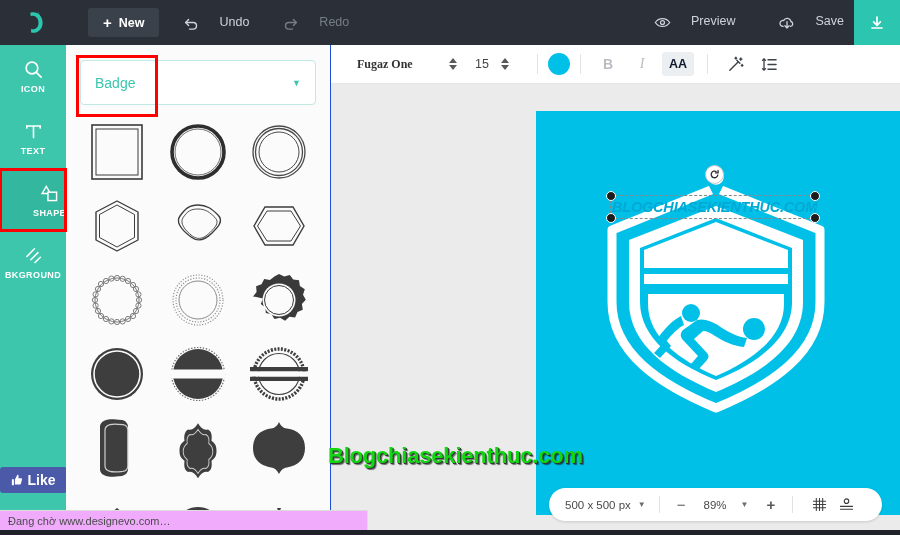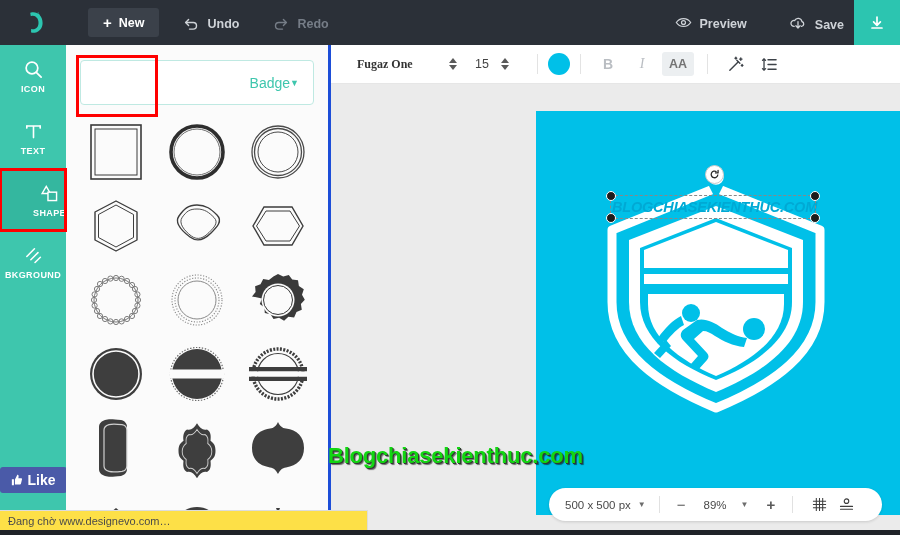--- a/index.html
+++ b/index.html
@@ -18,22 +18,22 @@
   }
   .logo-wrap { width:66px; height:45px; display:flex; align-items:center; justify-content:center; }
   .btn-new {
     display:flex; align-items:center; gap:7px;
     background:#3b414a; color:#fff; border-radius:3px;
     padding:7px 15px; font-size:12.5px; font-weight:bold;
     margin-left:22px; cursor:pointer;
   }
   .btn-new .plus { font-size:15px; font-weight:bold; line-height:1; }
   .tb-item {
-    display:flex; align-items:flex-end; gap:8px;
-    color:#cfd3d8; font-size:12.5px; padding:7px 10px; margin-left:14px; cursor:pointer;font-weight:bold;
+    display:flex; align-items:flex-start; gap:20px;
+    color:#cfd3d8; font-size:12.5px; padding:7px 10px; margin-left:14px; cursor:pointer;
   }
   .tb-item.dim { color:#767d87; }
   .tb-right { margin-left:auto; display:flex; align-items:center; height:45px; }
   .tb-right .tb-item { margin-left:22px; }
   .dl-btn {
     width:46px; height:45px; background:#2cc5b0;
     display:flex; align-items:center; justify-content:center; cursor:pointer;
   }
   .ic { display:inline-flex; align-items:center; justify-content:center; }
 
@@ -54,21 +54,21 @@
     background:#4a5aa8; color:#fff; border-radius:3px;
     font-size:14px; font-weight:bold; padding:5px 11px;
     display:flex; align-items:center; gap:5px; cursor:pointer;
     margin-bottom:22px;
   }
   .side-settings { margin-bottom:16px; }
 
   
   .panel {
     position:absolute; left:66px; top:45px; width:265px; height:470px;
-    background:#fbfbfb; border-right:3px solid #1d4ed8; overflow:hidden;text-align:right;
+    background:#fbfbfb; border-right:1px solid #1d4ed8; overflow:hidden;
   }
   .cat-row { padding:15px 14px 10px 14px; position:relative; }
   .cat-select {
     height:45px; border:1px solid #bfe9e2; border-radius:4px; background:#fff;
     display:flex; align-items:center; padding:0 14px; cursor:pointer;
   }
   .cat-select .cat-name { color:#3ec6ad; font-size:14px; flex:1; }
   .cat-select .caret { color:#3ec6ad; font-size:9px; }
   .cat-hl {
     position:absolute; left:10px; top:10px; width:82px; height:62px;
@@ -115,39 +115,39 @@
   .stepper { display:flex; flex-direction:column; gap:2px; cursor:pointer; margin-right:18px; }
   .stepper i { width:0;height:0;border-left:4px solid transparent;border-right:4px solid transparent; }
   .stepper i.up { border-bottom:5px solid #5a5a5a; }
   .stepper i.dn { border-top:5px solid #5a5a5a; }
   .fsize { font-size:12.5px; color:#444; width:26px; }
   .sep { width:1px; height:20px; background:#e3e3e3; margin:0 10px; }
   .swatch { width:22px; height:22px; border-radius:50%; background:#00c0e8; cursor:pointer; }
   .fbtn { width:28px; height:24px; display:flex; align-items:center; justify-content:center;
           font-size:14px; color:#b9bdc2; cursor:pointer; margin:0 3px; border-radius:3px; }
   .fbtn.ital { font-family:"Liberation Serif", serif; font-style:italic; }
-  .fbtn.aa { background:#eceff1; color:#737373; font-weight:bold; font-size:12.5px; width:32px; }
+  .fbtn.aa { background:#eceff1; color:#0f172a; font-weight:bold; font-size:12.5px; width:32px; }
   .fbtn.dark { color:#3d4248; }
 
   
   .zoombar {
     position:absolute; left:549px; top:488px; width:333px; height:33px;
     background:#fff; border-radius:17px; box-shadow:0 1px 3px rgba(0,0,0,.14);
     display:flex; align-items:center; padding:0 16px; z-index:6;
   }
   .zb-text { font-size:11.5px; color:#4a4a4a; }
   .zb-caret { color:#6d6d6d; font-size:8px; margin-left:7px; cursor:pointer; }
   .zb-sep { width:1px; height:17px; background:#e1e1e1; margin:0 13px; }
   .zb-btn { font-size:15px; color:#5a5a5a; cursor:pointer; padding:0 4px; }
   .zb-icon { cursor:pointer; padding:0 6px; display:flex; align-items:center; }
 
   
   .statusbar {
     position:absolute; left:0; bottom:5px; width:368px; height:20px;
-    background:#fde047; border-top:1px solid #dcdcdc; border-right:1px solid #dcdcdc;
+    background:#f0abfc; border-top:1px solid #dcdcdc; border-right:1px solid #dcdcdc;
     display:flex; align-items:center; padding-left:8px; z-index:8;
   }
   .statusbar span { font-size:11px; color:#4a4a4a; }
   .bottom-strip { position:absolute; left:0; bottom:0; width:900px; height:5px; background:#1f2228; }
 
   
   .watermark {
     position:absolute; left:328px; top:443px; z-index:9;
     font-family:"Liberation Sans", sans-serif; font-weight:bold; font-size:22px;
     color:#12d612;

